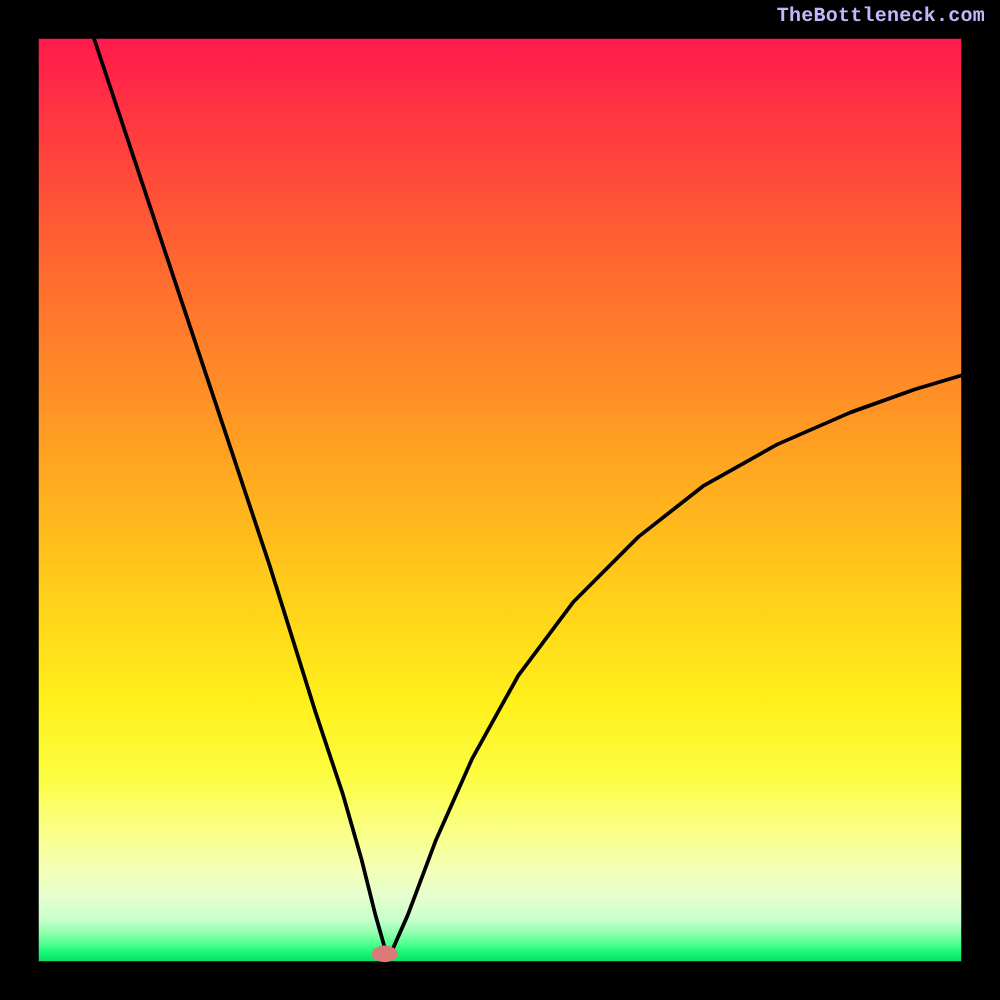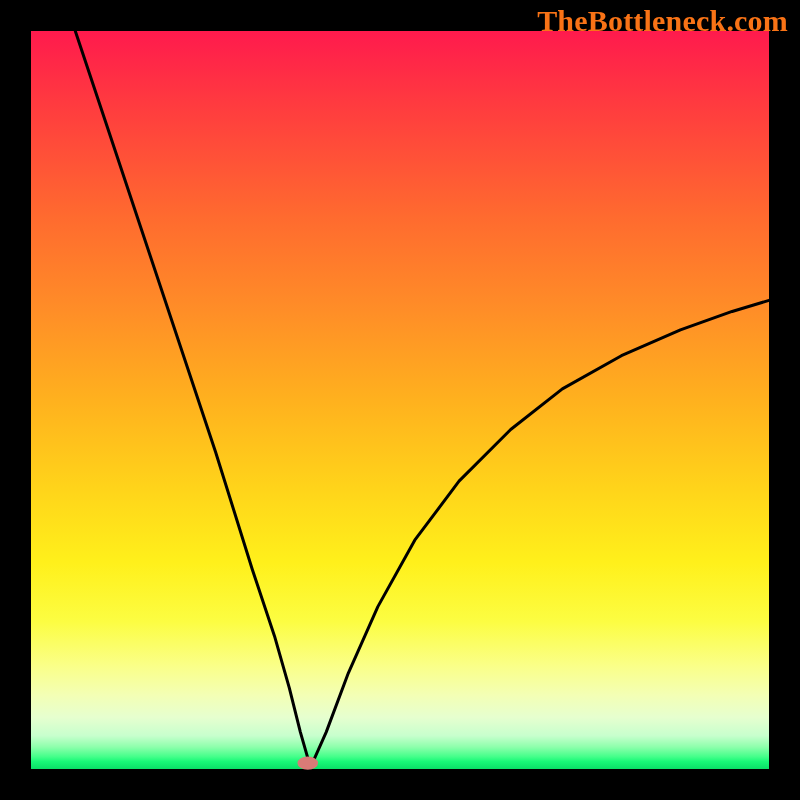--- a/index.html
+++ b/index.html
@@ -48,24 +48,24 @@
     position: absolute;
     inset: 0;
     width: 100%;
     height: 100%;
     overflow: visible;
   }
   .watermark {
     position: absolute;
     top: 4px;
     right: 12px;
-    font-family: Liberation Serif, serif;
-    font-size: 30px;
+    font-family: Liberation Mono, monospace;
+    font-size: 16px;
     font-weight: 700;
-    color: #f97316;
+    color: #c4b5fd;
     letter-spacing: 0.2px;
     user-select: none;
   }
   
   .marker {
     fill: #d97b77;
   }
   .curve {
     fill: none;
     stroke: #000;

